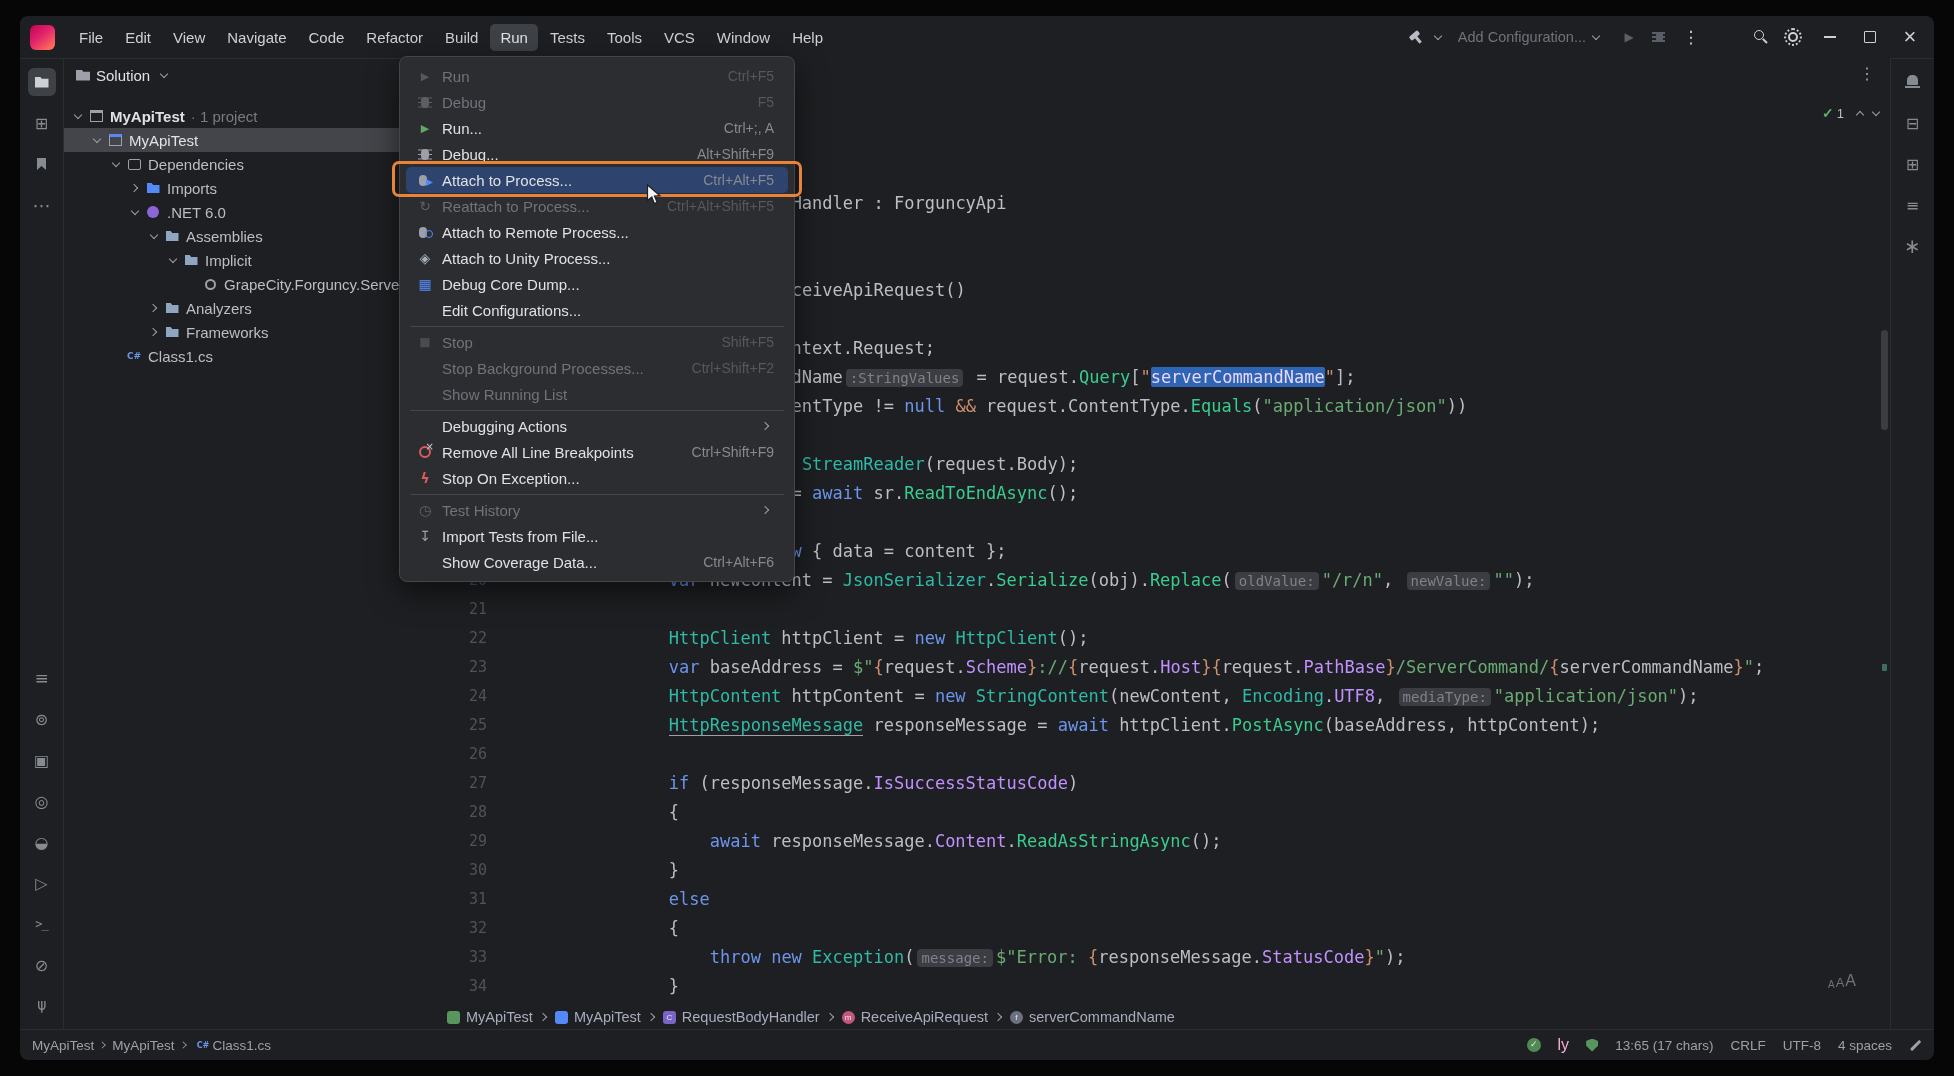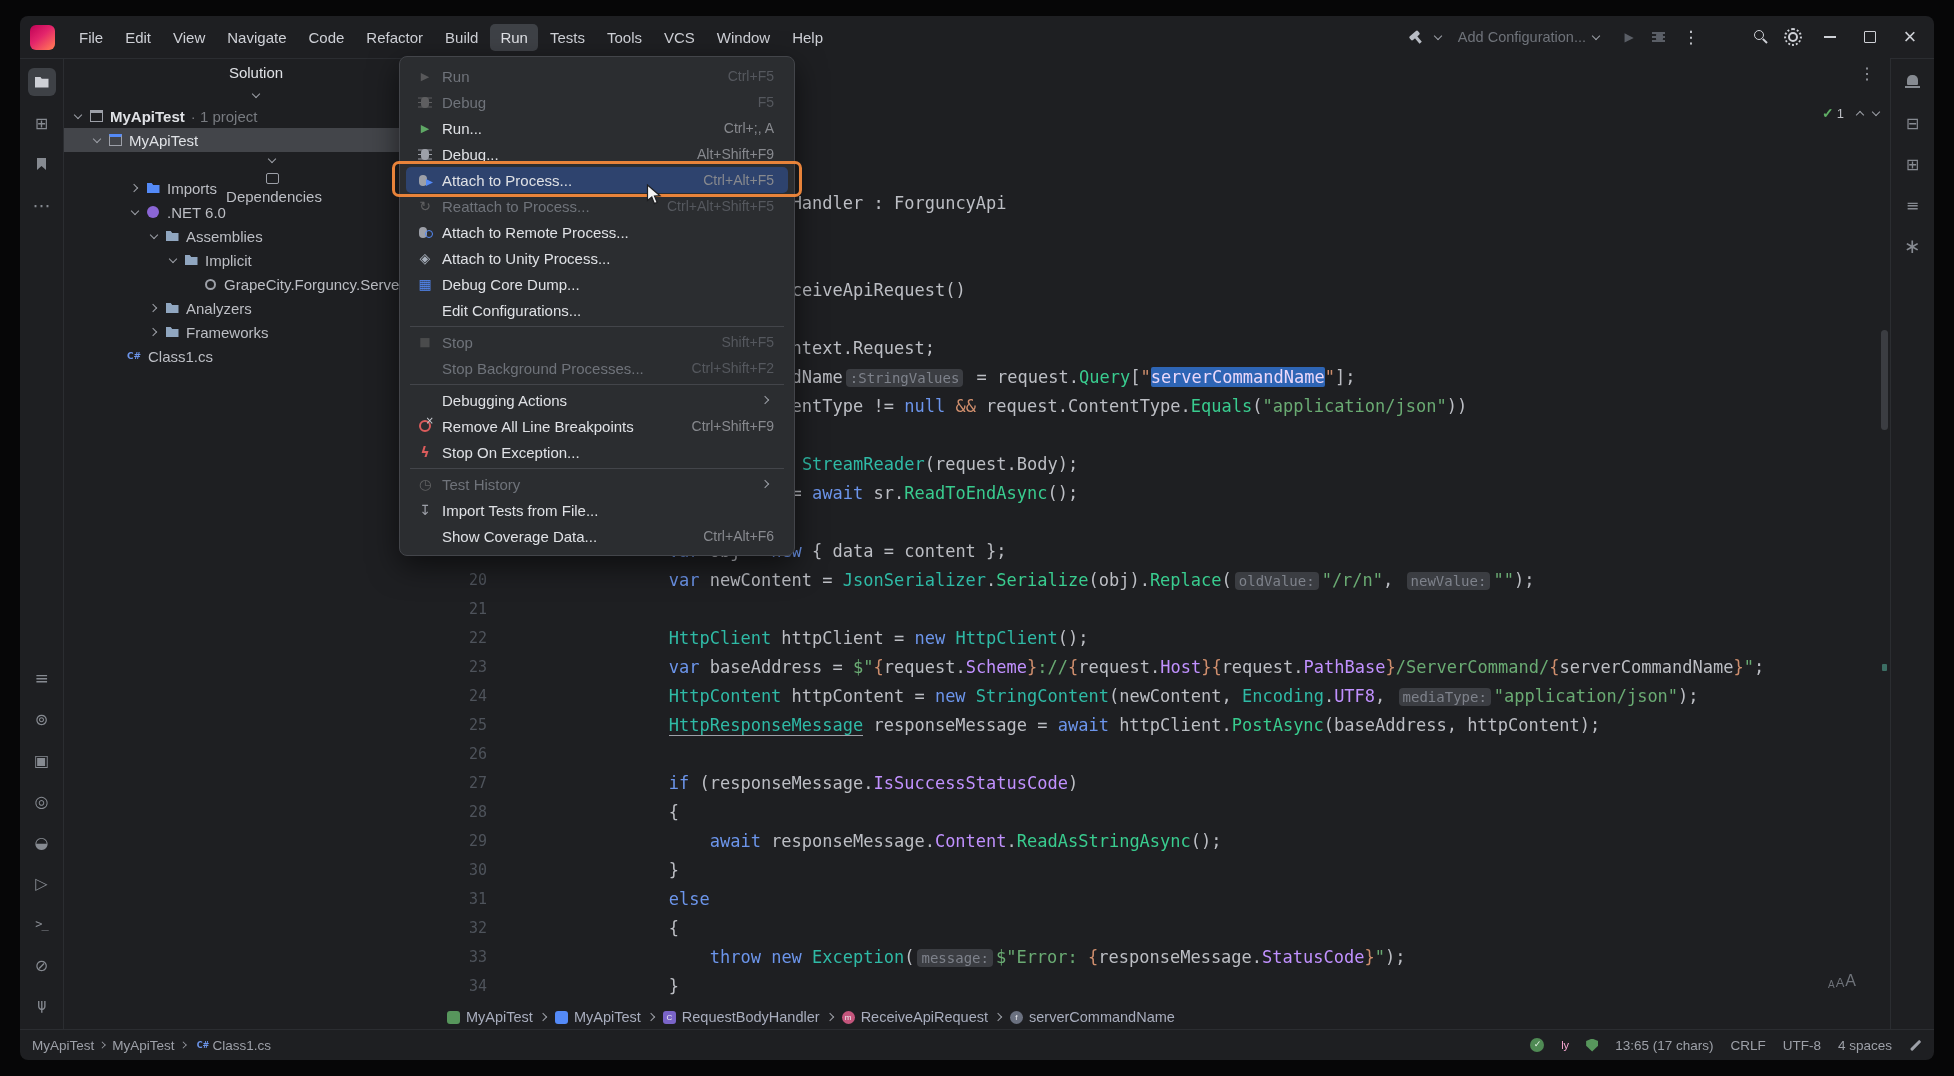--- a/index.html
+++ b/index.html
@@ -67,21 +67,21 @@
   .ab[data-name="git-icon"]::before{content:"⋔";display:inline-block;transform:rotate(180deg);}
   .ab[data-name="notifications-icon"]::before{content:"";width:11px;height:10px;background:#868A91;border-radius:5px 5px 1px 1px;position:absolute;left:8px;top:7px;}
   .ab[data-name="notifications-icon"]::after{content:"";width:15px;height:1.8px;background:#868A91;position:absolute;left:6px;top:18px;box-shadow:5px 2.5px 0 -1px #868A91;}
   .ab[data-name="database-icon"]::before{content:"⊟";}
   .ab[data-name="nuget-icon"]::before{content:"⊞";}
   .ab[data-name="dependencies-icon"]::before{content:"≡";}
   .ab[data-name="ai-assistant-icon"]::before{content:"∗";font-size:20px;}
 
   
   .solution-panel{position:absolute;left:44px;top:42px;width:372px;bottom:30px;border-right:1px solid #2B2D31;overflow:hidden;}
-  .panel-head{height:34px;display:flex;align-items:center;padding-left:12px;gap:6px;color:#DFE1E5;font-size:15px;flex-direction:column;}
+  .panel-head{height:34px;display:flex;align-items:center;padding-left:12px;gap:6px;color:#DFE1E5;font-size:15px;}
   .ph-folder{width:14px;height:11px;background:#9DA0A8;clip-path:polygon(0 0,40% 0,52% 20%,100% 20%,100% 100%,0 100%);}
   .tree{margin-top:12px;}
   .t-row{height:24px;display:flex;align-items:center;font-size:15px;color:#BCBEC4;white-space:nowrap;}
   .t-row.selected{background:#43454A;color:#DFE1E5;}
   .t-row.bold{font-weight:bold;color:#DFE1E5;}
   .t-label{margin-left:4px;}
   .t-suffix{margin-left:6px;color:#787B80;font-weight:normal;}
   .tic{width:20px;height:16px;display:inline-flex;align-items:center;justify-content:center;position:relative;flex:0 0 20px;font-family:"DejaVu Sans",sans-serif;}
   .tic.mini{transform:scale(.9);}
   .tic[data-name="solution-icon"]::before{content:"";width:11px;height:8px;border:1.5px solid #9DA0A8;border-top-width:3px;}
@@ -137,21 +137,21 @@
   .bc-sep{margin:0 3px;}
 
   
   .statusbar{position:absolute;left:0;right:0;bottom:0;height:30px;border-top:1px solid #2B2D31;display:flex;align-items:center;font-size:13.5px;color:#9DA0A8;}
   .sb-left{display:flex;align-items:center;padding-left:12px;}
   .sb-item{display:inline-flex;align-items:center;}
   .sb-sep{margin:0 1px;transform:scale(.85);}
   .sb-right{position:absolute;right:12px;display:flex;align-items:center;gap:17px;}
   .st-check{width:14px;height:14px;border-radius:50%;background:#4F8A54;position:relative;}
   .st-check::before{content:"✓";color:#E4F2E4;font-size:9px;position:absolute;left:3.5px;top:1px;}
-  .sb-widget{font-size:11px;color:#f9a8d4;}
+  .sb-widget{font-size:16px;color:#f9a8d4;}
   .st-shield{width:12px;height:13px;background:#57965C;clip-path:polygon(50% 0,100% 20%,100% 55%,50% 100%,0 55%,0 20%);}
   .st-pencil{width:13px;height:2.5px;background:#9DA0A8;transform:rotate(-45deg);border-radius:1px;}
 
   
   .menu-popup{position:absolute;left:399px;top:56px;width:396px;box-sizing:border-box;background:#2B2D30;border:1px solid #43454A;border-radius:8px;padding:6px 0;box-shadow:0 10px 30px rgba(0,0,0,.55);z-index:30;}
   .menu-item{height:26px;display:flex;align-items:center;gap:8px;padding:0 14px 0 10px;margin:0 6px;border-radius:5px;font-size:15px;color:#DFE1E5;white-space:nowrap;}
   .menu-item.disabled{color:#6F737A;}
   .menu-item.selected{background:#2E436E;}
   .mi-label{flex:0 1 auto;}
   .mi-shortcut{margin-left:auto;color:#87898E;font-size:14px;}
@@ -261,21 +261,21 @@
             <span class="chev chev-down" data-name="chevron-down-icon"></span>
             <span class="tic" data-name="solution-icon"></span>
             <span class="t-label" data-name="tree-item-label">MyApiTest</span>
             <span class="t-suffix" data-name="tree-item-suffix">· 1 project</span>
           </div>
           <div class="t-row selected" data-name="tree-item-myapitest" style="padding-left: 25px;">
             <span class="chev chev-down" data-name="chevron-down-icon"></span>
             <span class="tic" data-name="project-icon"></span>
             <span class="t-label" data-name="tree-item-label">MyApiTest</span>
           </div>
-          <div class="t-row" data-name="tree-item-dependencies" style="padding-left: 44px; flex-direction: column;">
+          <div class="t-row" data-name="tree-item-dependencies" style="padding-left: 44px;">
             <span class="chev chev-down" data-name="chevron-down-icon"></span>
             <span class="tic" data-name="dependencies-icon"></span>
             <span class="t-label" data-name="tree-item-label">Dependencies</span>
           </div>
           <div class="t-row" data-name="tree-item-imports" style="padding-left: 63px;">
             <span class="chev chev-right" data-name="chevron-right-icon"></span>
             <span class="tic" data-name="imports-icon"></span>
             <span class="t-label" data-name="tree-item-label">Imports</span>
           </div>
           <div class="t-row" data-name="tree-item-net-6-0" style="padding-left: 63px;">
@@ -480,20 +480,24 @@
       <div class="menu-item disabled" data-name="menu-item-stop">
         <span class="ic" data-name="stop-icon"></span>
         <span class="mi-label" data-name="menu-item-label">Stop</span>
         <span class="mi-shortcut" data-name="menu-item-shortcut">Shift+F5</span>
       </div>
       <div class="menu-item disabled" data-name="menu-item-stop-background-processes">
         <span class="ic" data-name="blank-icon"></span>
         <span class="mi-label" data-name="menu-item-label">Stop Background Processes...</span>
         <span class="mi-shortcut" data-name="menu-item-shortcut">Ctrl+Shift+F2</span>
       </div>
+      <div class="menu-item disabled" data-name="menu-item-show-running-list">
+        <span class="ic" data-name="blank-icon"></span>
+        <span class="mi-label" data-name="menu-item-label">Show Running List</span>
+      </div>
       <div class="menu-sep" data-name="menu-separator"></div>
       <div class="menu-item" data-name="menu-item-debugging-actions">
         <span class="ic" data-name="blank-icon"></span>
         <span class="mi-label" data-name="menu-item-label">Debugging Actions</span>
         <span class="chev chev-right mi-sub" data-name="submenu-arrow-icon"></span>
       </div>
       <div class="menu-item" data-name="menu-item-remove-all-line-breakpoints">
         <span class="ic" data-name="remove-breakpoints-icon"></span>
         <span class="mi-label" data-name="menu-item-label">Remove All Line Breakpoints</span>
         <span class="mi-shortcut" data-name="menu-item-shortcut">Ctrl+Shift+F9</span>

